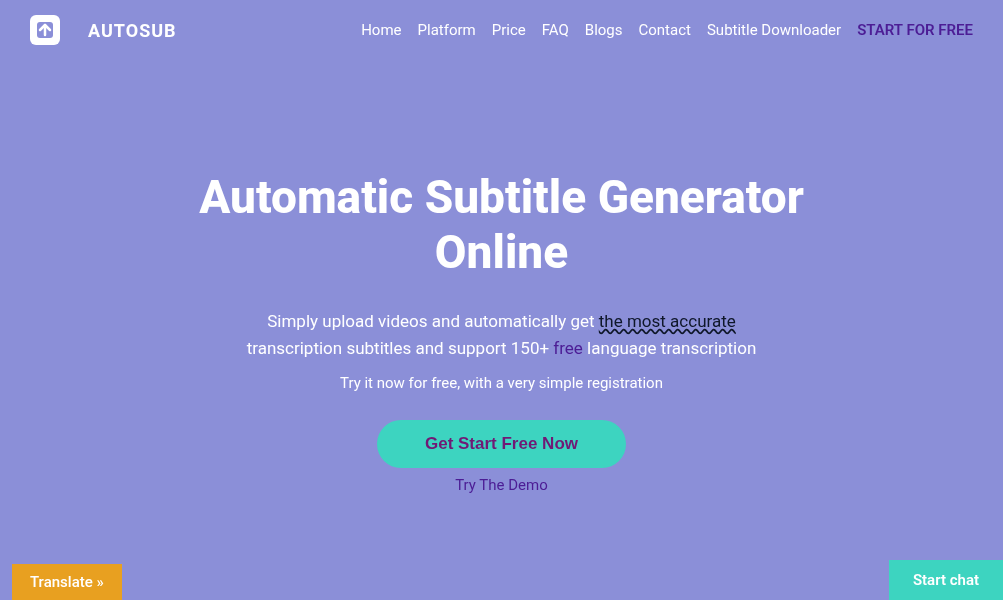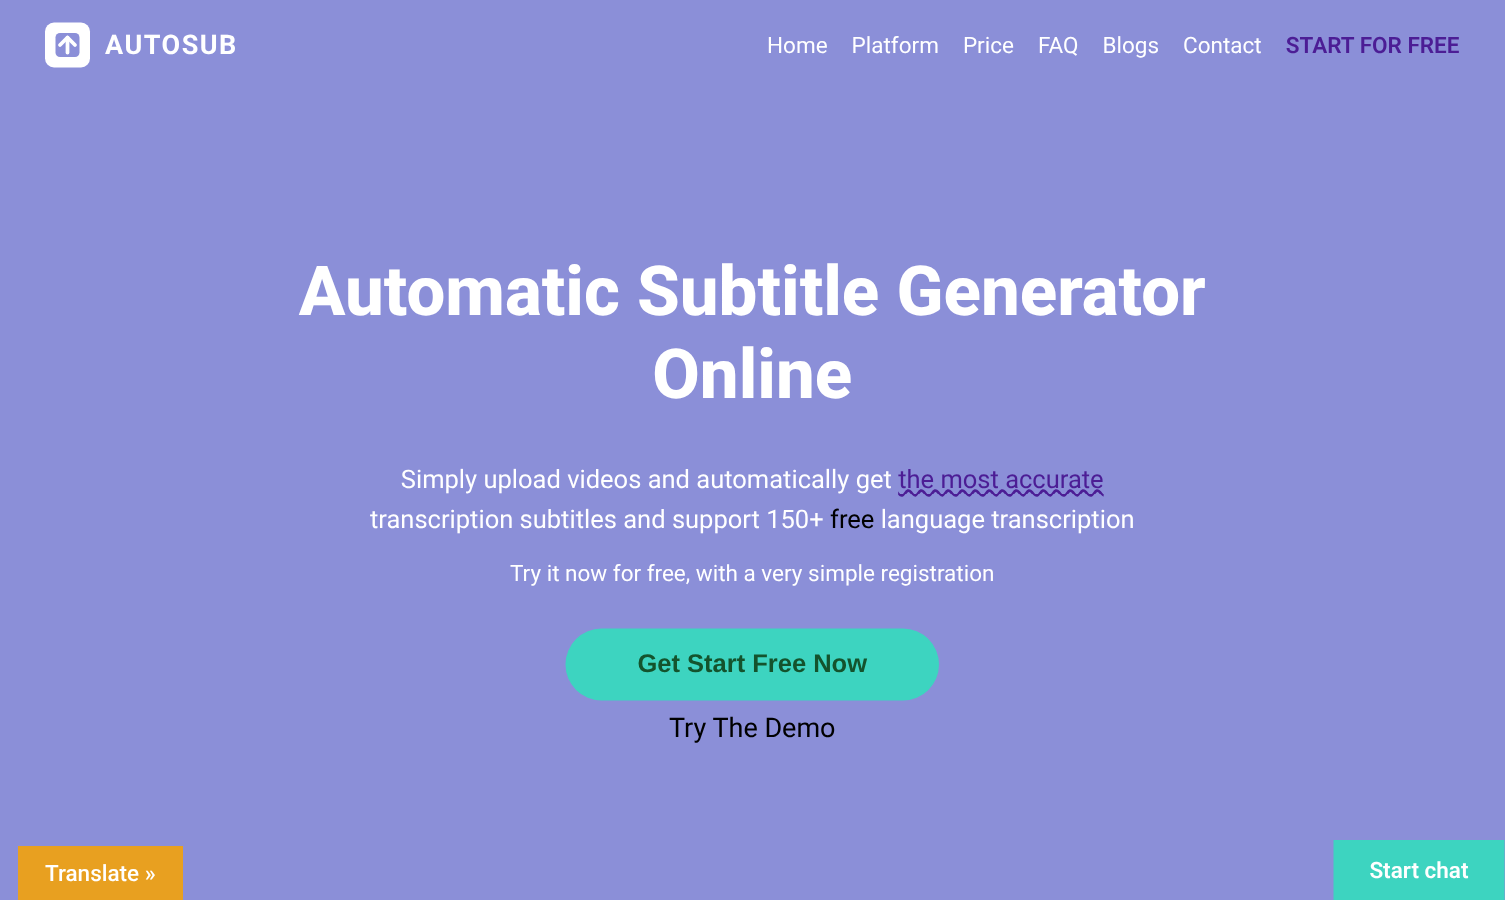--- a/index.html
+++ b/index.html
@@ -25,21 +25,21 @@
       padding: 0 30px;
       height: 60px;
       background-color: #8b8fd8;
       position: relative;
       z-index: 10;
     }
 
     .logo-area {
       display: flex;
       align-items: center;
-      gap: 10px;
+      gap: 28px;
     }
 
     .logo-icon {
       width: 30px;
       height: 30px;
       background-color: white;
       border-radius: 6px;
       display: flex;
       align-items: center;
       justify-content: center;
@@ -102,51 +102,51 @@
 
     .hero-subtitle {
       color: white;
       font-size: 17px;
       line-height: 1.6;
       max-width: 560px;
       margin-bottom: 12px;
     }
 
     .hero-subtitle .highlight-teal {
-      color: #4c1d95;
+      color: #0f172a;
       text-decoration: underline;
       text-decoration-style: wavy;
     }
 
     .hero-subtitle .highlight-orange {
-      color: #000000;
+      color: #4c1d95;
     }
 
     .hero-tagline {
       color: white;
       font-size: 15px;
       margin-bottom: 28px;
     }
 
     .btn-primary {
       background-color: #3dd4c0;
-      color: #14532d;
+      color: #701a75;
       border: none;
       border-radius: 30px;
       padding: 14px 48px;
       font-size: 17px;
       font-weight: 600;
       cursor: pointer;
       margin-bottom: 8px;
       display: inline-block;
     }
 
     .demo-link {
-      color: #000000;
-      font-size: 18px;
+      color: #4c1d95;
+      font-size: 15px;
       cursor: pointer;
       text-decoration: none;
       display: block;
     }
 
     
     .translate-bar {
       position: fixed;
       bottom: 0;
       left: 12px;
@@ -194,20 +194,21 @@
     <span class="logo-text">AUTOSUB</span>
   </div>
 
   <nav>
     <a class="nav-link">Home</a>
     <a class="nav-link">Platform</a>
     <a class="nav-link">Price</a>
     <a class="nav-link">FAQ</a>
     <a class="nav-link">Blogs</a>
     <a class="nav-link">Contact</a>
+    <a class="nav-link">Subtitle Downloader</a>
     <a class="nav-cta">START FOR FREE</a>
   </nav>
 </header>
 
 <section class="hero">
   <h1 class="hero-title">
     <span>Automatic Subtitle Generator</span><br>
     <span>Online</span>
   </h1>
 

